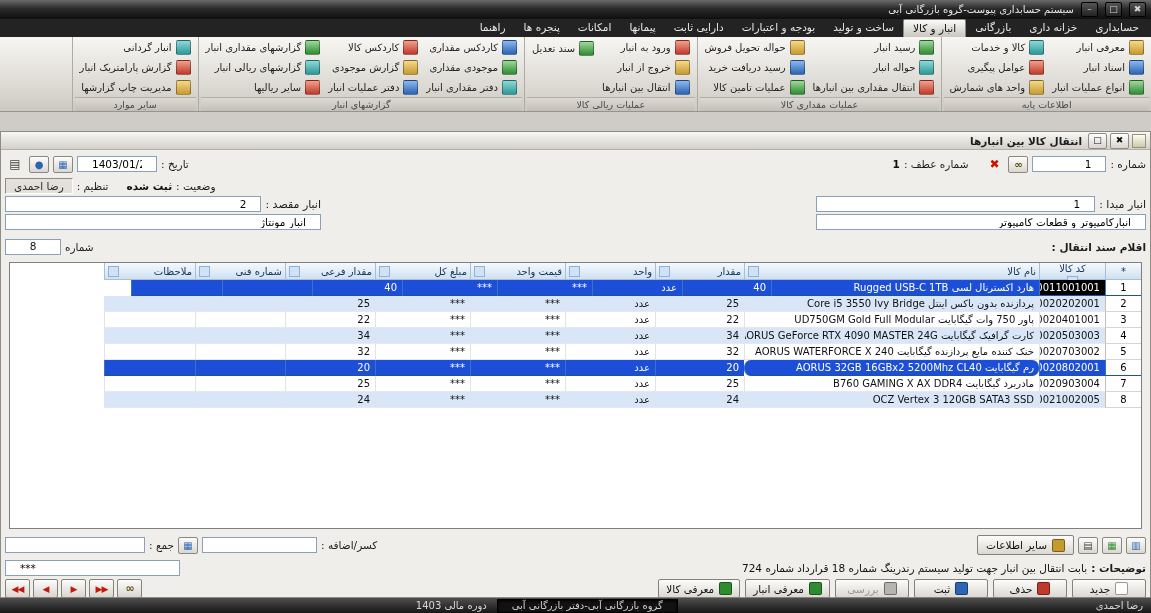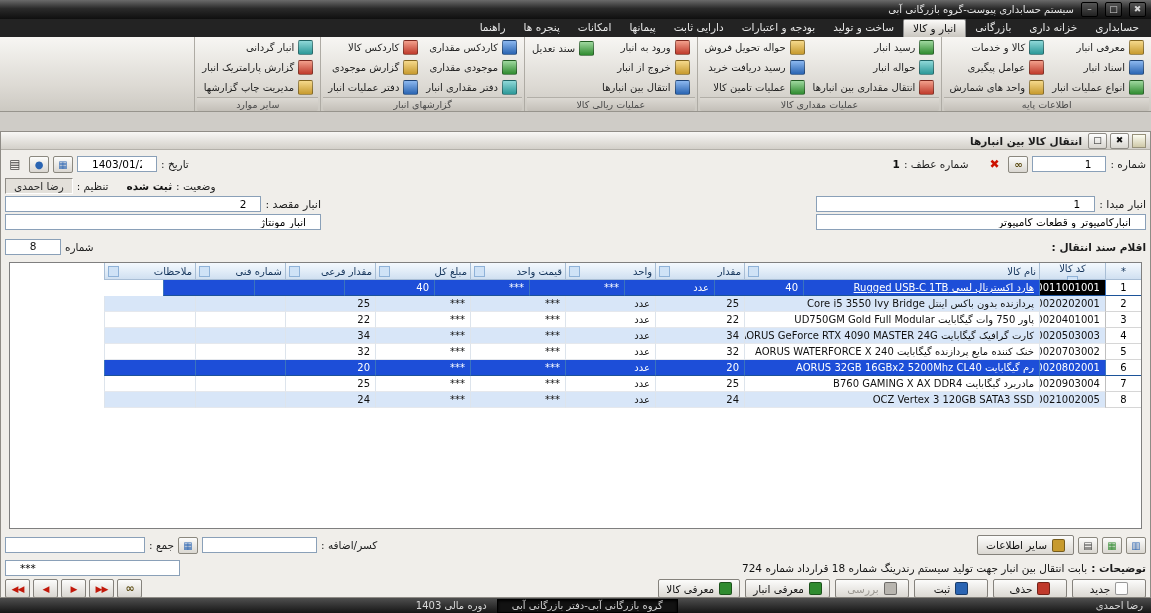--- a/index.html
+++ b/index.html
@@ -235,20 +235,34 @@
           </div>
           <div class="ritem">
             <span class="ricon ic0"></span>
             <span class="rlabel">گزارش موجودی</span>
           </div>
           <div class="ritem">
             <span class="ricon ic1"></span>
             <span class="rlabel">دفتر عملیات انبار</span>
           </div>
         </div>
+        <div class="rcol">
+          <div class="ritem">
+            <span class="ricon ic2"></span>
+            <span class="rlabel">گزارشهای مقداری انبار</span>
+          </div>
+          <div class="ritem">
+            <span class="ricon ic3"></span>
+            <span class="rlabel">گزارشهای ریالی انبار</span>
+          </div>
+          <div class="ritem">
+            <span class="ricon ic4"></span>
+            <span class="rlabel">سایر ریالیها</span>
+          </div>
+        </div>
       </div>
       <div class="rtitle">گزارشهای انبار</div>
     </div>
     <div class="rgroup">
       <div class="rcols">
         <div class="rcol">
           <div class="ritem">
             <span class="ricon ic3"></span>
             <span class="rlabel">انبار گردانی</span>
           </div>
@@ -374,21 +388,21 @@
         </div>
         <div class="hcell spread" style="width: 91px;">
           <span>ملاحظات</span>
           <span class="ficon"></span>
         </div>
       </div>
     <div>
         <div class="grow sel">
           <div class="gcell c-num numcol" style="width: 36px;">1</div>
           <div class="gcell c-code active" style="width: 66px;">10011001001</div>
-          <div class="gcell c-name" style="width: 236px; text-decoration: underline;">هارد اکسترنال لسی Rugged USB-C 1TB</div>
+          <div class="gcell c-name" style="width: 268px;">هارد اکسترنال لسی Rugged USB-C 1TB</div>
           <div class="gcell c-qty" style="width: 89px;">40</div>
           <div class="gcell c-unit" style="width: 90px;">عدد</div>
           <div class="gcell c-price" style="width: 95px;">***</div>
           <div class="gcell c-total" style="width: 95px;">***</div>
           <div class="gcell c-sub_qty" style="width: 90px;">40</div>
           <div class="gcell c-tech_no" style="width: 90px;"></div>
           <div class="gcell c-notes" style="width: 91px;"></div>
         </div>
         <div class="grow alt">
           <div class="gcell c-num numcol" style="width: 36px;">2</div>
@@ -434,21 +448,21 @@
           <div class="gcell c-unit" style="width: 90px;">عدد</div>
           <div class="gcell c-price" style="width: 95px;">***</div>
           <div class="gcell c-total" style="width: 95px;">***</div>
           <div class="gcell c-sub_qty" style="width: 90px;">32</div>
           <div class="gcell c-tech_no" style="width: 90px;"></div>
           <div class="gcell c-notes" style="width: 91px;"></div>
         </div>
         <div class="grow sel">
           <div class="gcell c-num numcol" style="width: 36px;">6</div>
           <div class="gcell c-code" style="width: 66px;">10020802001</div>
-          <div class="gcell c-name" style="width: 295px;">رم گیگابایت AORUS 32GB 16GBx2 5200Mhz CL40</div>
+          <div class="gcell c-name" style="width: 295px; border-radius: 7px;">رم گیگابایت AORUS 32GB 16GBx2 5200Mhz CL40</div>
           <div class="gcell c-qty" style="width: 89px;">20</div>
           <div class="gcell c-unit" style="width: 90px;">عدد</div>
           <div class="gcell c-price" style="width: 95px;">***</div>
           <div class="gcell c-total" style="width: 95px;">***</div>
           <div class="gcell c-sub_qty" style="width: 90px;">20</div>
           <div class="gcell c-tech_no" style="width: 90px;"></div>
           <div class="gcell c-notes" style="width: 91px;"></div>
         </div>
         <div class="grow">
           <div class="gcell c-num numcol" style="width: 36px;">7</div>

